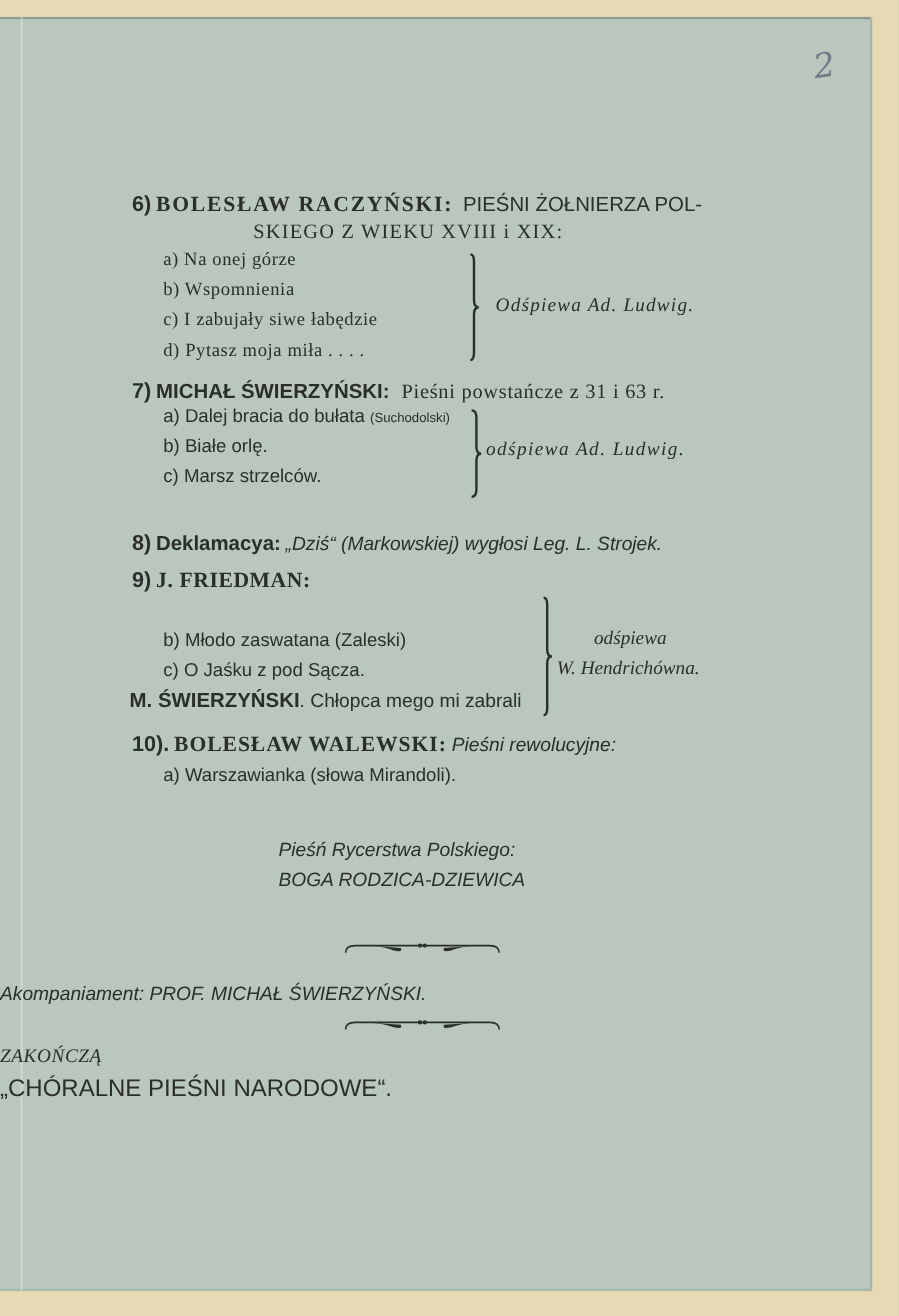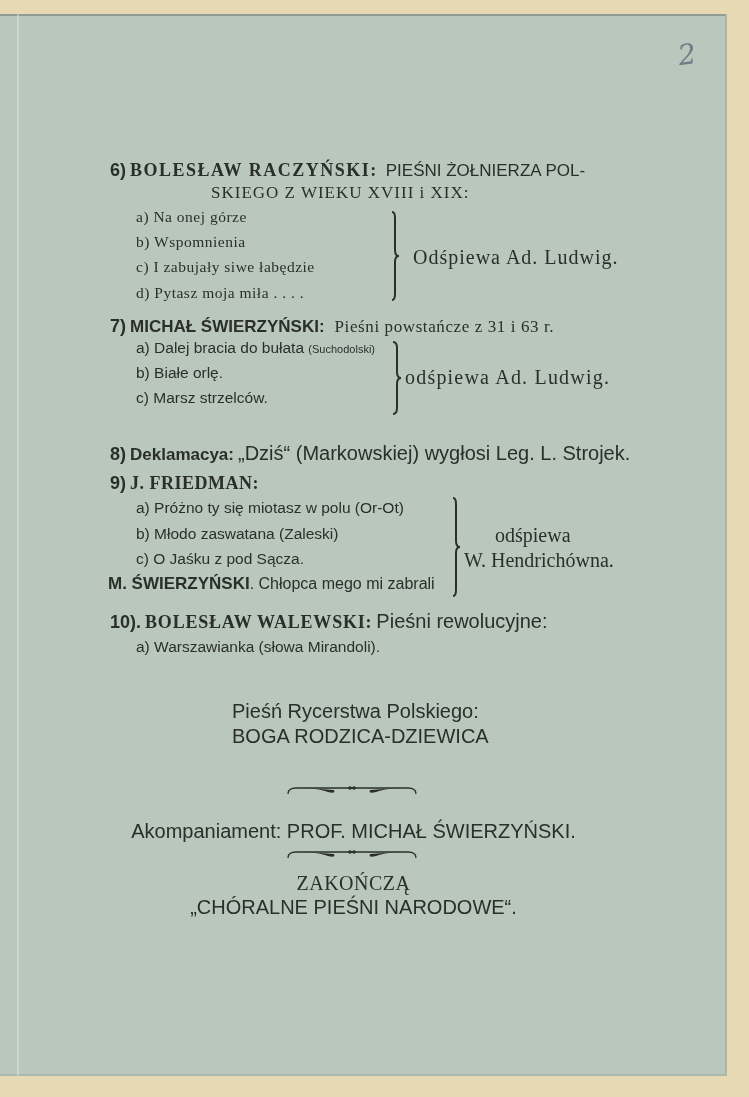--- a/index.html
+++ b/index.html
@@ -25,27 +25,27 @@
     font-family: "DejaVu Serif", serif; font-style: italic;
     font-size: 28px; color: #6f7c87; font-weight: 300;
     transform: rotate(-8deg);
   }
   .abs { position: absolute; white-space: nowrap; }
   .sans { font-family: "Liberation Sans", "DejaVu Sans", sans-serif; }
   .num { font-family: "Liberation Sans", sans-serif; font-weight: bold; font-size: 18px; }
   .hd { font-family: "Liberation Serif", serif; font-weight: bold; font-size: 18px; letter-spacing: 1.5px; }
   .hd-sans { font-family: "Liberation Sans", sans-serif; font-weight: bold; font-size: 17px; }
   .t17 { font-size: 17px; }
-  .t16 { font-size: 20px; }
+  .t16 { font-size: 16px; font-style: italic; }
   .item { font-size: 15.5px; letter-spacing: 0.5px; }
   .item.sans { letter-spacing: 0; }
   .small { font-size: 11px; font-family: "Liberation Sans", sans-serif; }
   .spaced { letter-spacing: 2px; }
   .brace { position: absolute; }
-  .center { position: absolute; left: 0; width: 707px; text-align: center; }
+  .center { position: absolute; left: 0; width: 707px; }
 </style>
 </head>
 <body>
 
 <div class="sheet">
   <div class="crease"></div>
   <div class="pagenum">2</div>
 
   <div class="abs" style="left:110px; top:146px;">
     <span class="num">6)</span>
@@ -81,21 +81,20 @@
   <div class="abs" style="left:110px; top:428px;">
     <span class="num">8)</span>
     <span class="hd-sans">Deklamacya:</span>
     <span class="sans t16">„Dziś“ (Markowskiej) wygłosi Leg. L. Strojek.</span>
   </div>
 
   <div class="abs" style="left:110px; top:459px;">
     <span class="num">9)</span>
     <span class="hd" style="letter-spacing:0.5px;text-align:center;">J. FRIEDMAN:</span>
   </div>
-  <div class="abs item sans" style="left:136px; top:485px;"><span>a)</span> <span>Próżno ty się miotasz w polu (Or-Ot)</span></div>
   <div class="abs item sans" style="left:136px; top:511px;"><span>b)</span> <span>Młodo zaswatana (Zaleski)</span></div>
   <div class="abs item sans" style="left:136px; top:536px;"><span>c)</span> <span>O Jaśku z pod Sącza.</span></div>
   <div class="abs sans" style="left:108px; top:560px; font-size:16px;"><span class="hd-sans">M. ŚWIERZYŃSKI</span><span>. Chłopca mego mi zabrali</span></div>
 
   <svg class="brace" style="left:451px; top:482px;" width="12" height="102">
     <path d="M2 2 Q5 2 5 8 L5 45 Q5 51 9 51 Q5 51 5 57 L5 94 Q5 100 2 100" fill="none" stroke="#2b2f2b" stroke-width="2"></path>
   </svg>
   <div class="abs t16" style="left:495px; top:510px;">odśpiewa</div>
   <div class="abs t16" style="left:464px; top:535px;">W. Hendrichówna.</div>
 

